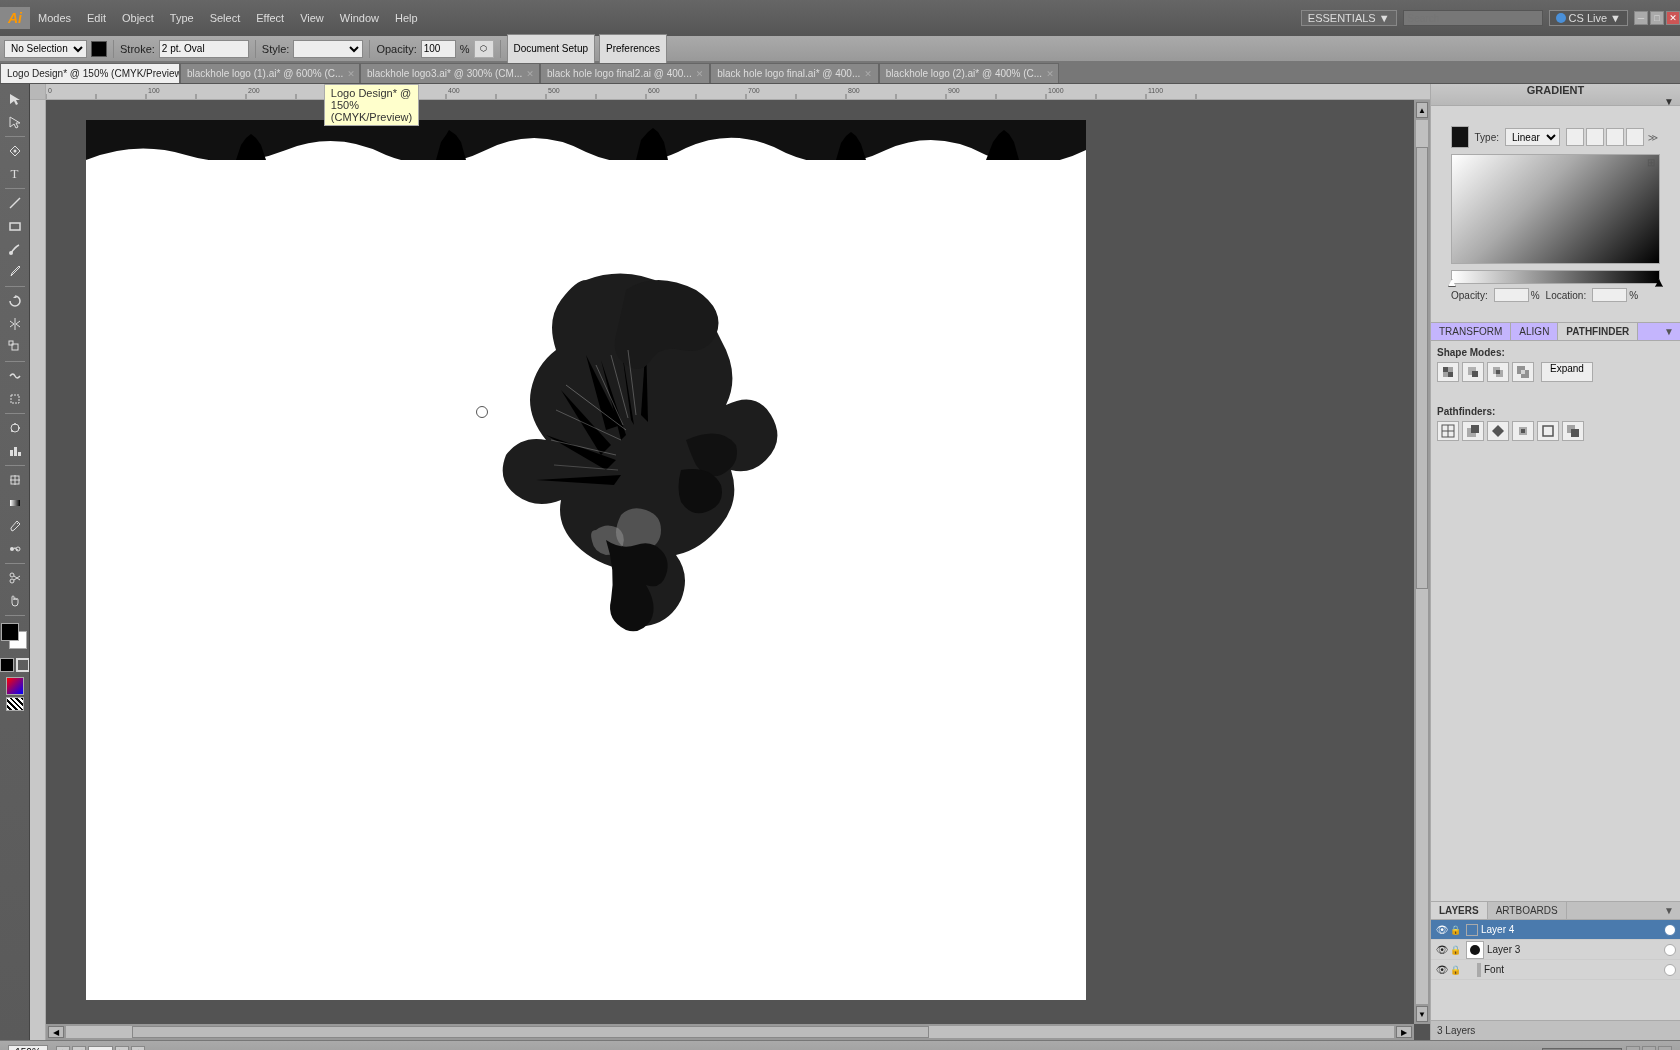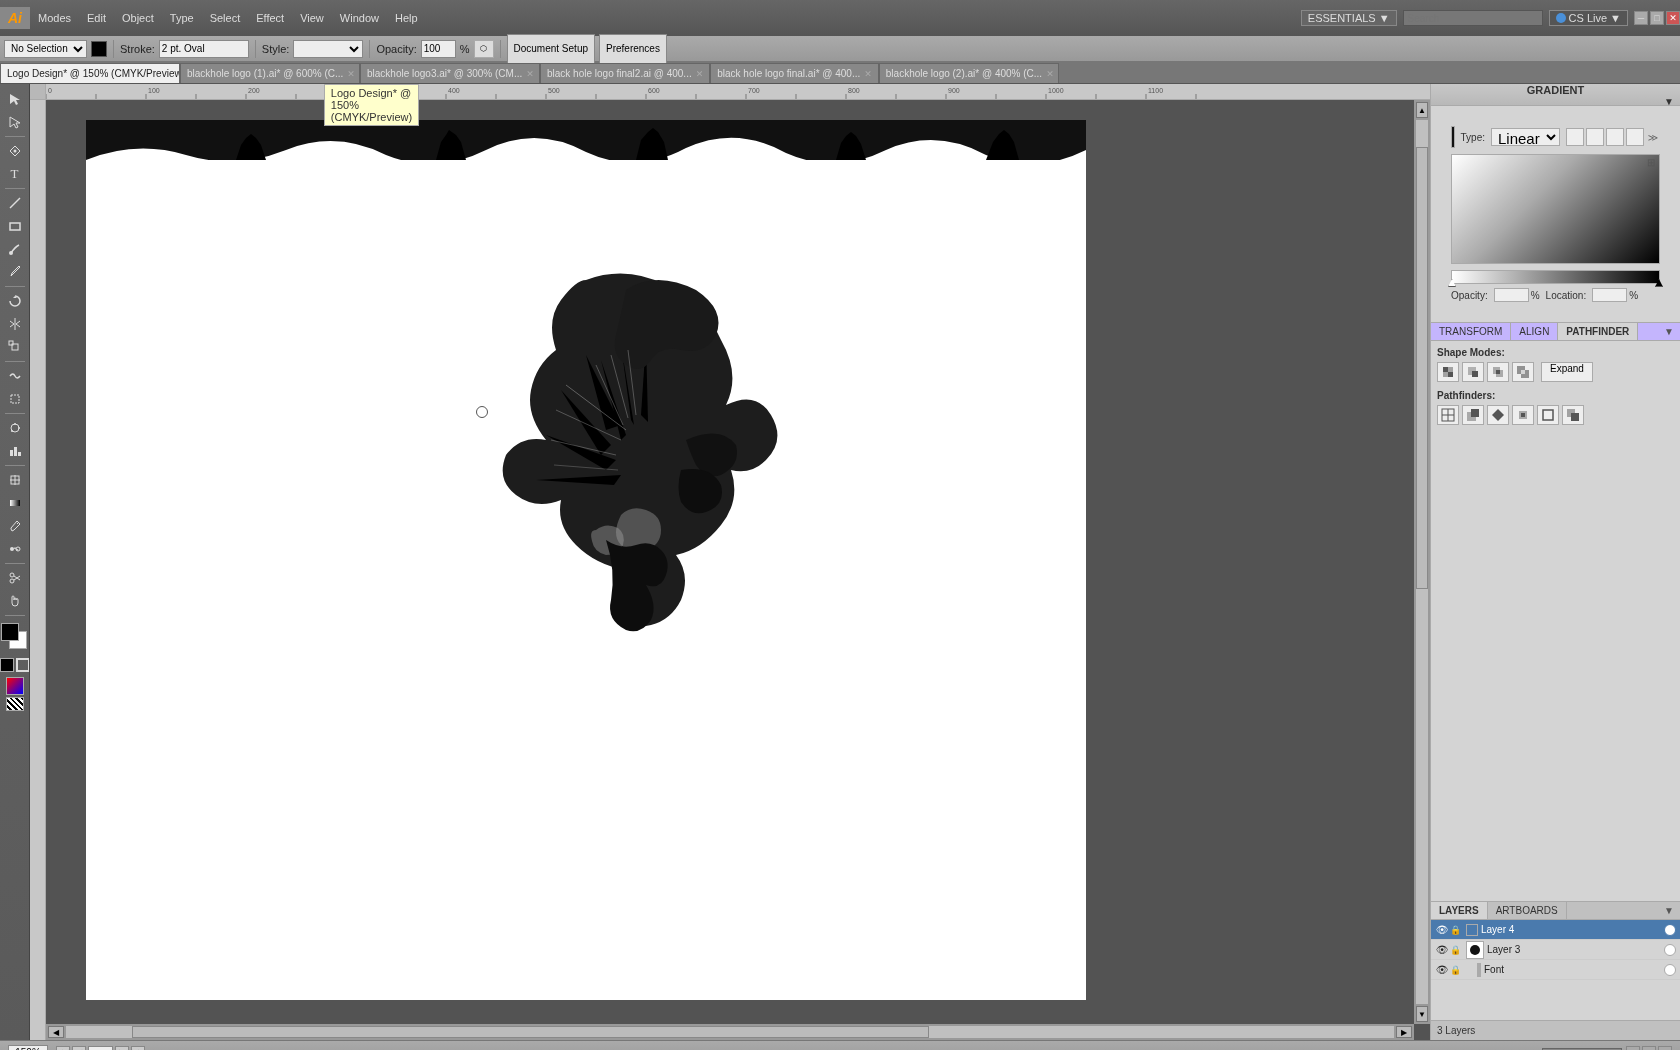--- a/index.html
+++ b/index.html
@@ -148,21 +148,21 @@
     #tap-tabs {
       display: flex; background: #c4b5fd; border-bottom: 1px solid #aaa;
     }
     .tap-tab {
       padding: 3px 8px; font-size: 10px; color: #333; cursor: pointer;
       border-right: 1px solid #aaa;
     }
     .tap-tab.active { background: #d4d4d4; font-weight: bold; }
     #tap-content { padding: 6px; }
     .section-label { font-size: 10px; color: #333; margin-bottom: 4px; font-weight: bold; }
-    .shape-mode-row { display: flex; gap: 3px; margin-bottom: 8px; }
+    .shape-mode-row { display: flex; gap: 3px; margin-bottom: 24px; }
     .sm-btn {
       width: 22px; height: 20px; background: #eee; border: 1px solid #aaa;
       cursor: pointer; display: flex; align-items: center; justify-content: center; font-size: 11px;
     }
     .expand-btn {
       height: 20px; background: #eee; border: 1px solid #aaa;
       padding: 0 8px; font-size: 10px; cursor: pointer; margin-left: 4px;
     }
     .pathfinder-row { display: flex; gap: 3px; margin-top: 4px; }
 
@@ -614,21 +614,21 @@
     <div id="gradient-panel">
       <div id="gradient-header">
         <span>GRADIENT</span>
         <span style="margin-left:auto;cursor:pointer;font-size:10px;">▼</span>
       </div>
       <div id="gradient-content">
 
         <div class="gradient-type-row">
           <div style="width:24px;height:22px;background:#111;border:1px solid #aaa;"></div>
           <span style="font-size:10px;color:#333;">Type:</span>
-          <select style="height:18px;font-size:15px;background:#eee;border:1px solid #aaa;padding:0 2px;flex:1;">
+          <select style="height:18px;font-size:10px;background:#eee;border:1px solid #aaa;padding:0 2px;flex:1;">
             <option>Linear</option>
             <option>Radial</option>
           </select>
           <div style="display:flex;gap:2px;">
             <div style="width:18px;height:18px;background:#eee;border:1px solid #aaa;cursor:pointer;"></div>
             <div style="width:18px;height:18px;background:#eee;border:1px solid #aaa;cursor:pointer;"></div>
             <div style="width:18px;height:18px;background:#eee;border:1px solid #aaa;cursor:pointer;"></div>
             <div style="width:18px;height:18px;background:#eee;border:1px solid #aaa;cursor:pointer;"></div>
             <div style="width:14px;font-size:10px;display:flex;align-items:center;justify-content:center;color:#666;">≫</div>
           </div>

